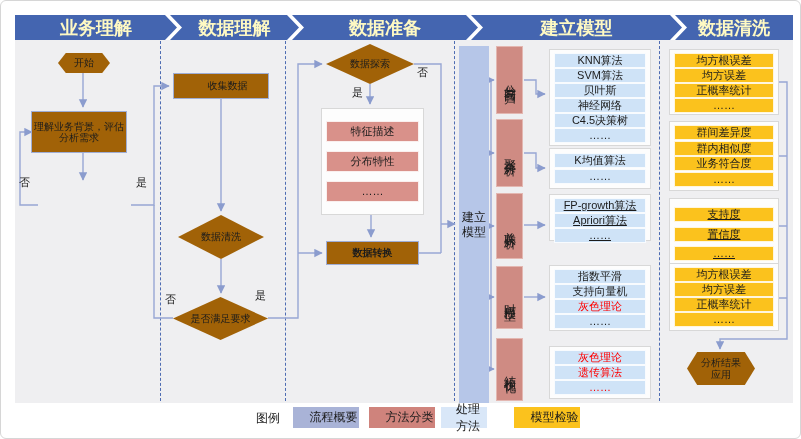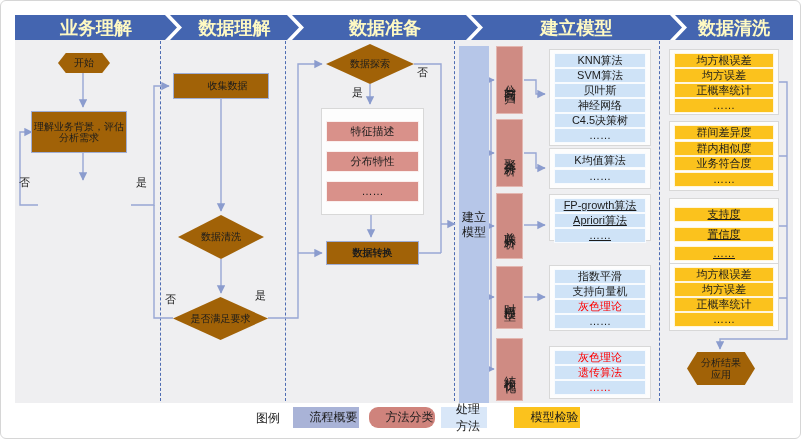--- a/index.html
+++ b/index.html
@@ -288,21 +288,21 @@
       </div>
   </div>
   <div class="abs shape hex" style="left:686px;top:351px;width:68px;height:33px;padding:0 10px;">
       <span>分析结果应用</span>
     </div>
 
   <span class="abs" style="left:255px;top:409px;font-size:12px;color:#222;">图例</span>
   <div class="abs lgbox" style="left:292px;top:406px;width:66px;background:#a9b3d7;">
       <span>流程概要</span>
     </div>
-  <div class="abs lgbox" style="left:368px;top:406px;width:66px;background:#cf837c;border-radius:9px;">
+  <div class="abs lgbox" style="left:368px;top:406px;width:66px;background:#cf837c;">
       <span>方法分类</span>
     </div>
   <div class="abs lgbox" style="left:440px;top:406px;width:46px;background:#d9e7f8;">
       <span>处理方法</span>
     </div>
   <div class="abs lgbox" style="left:513px;top:406px;width:66px;background:#fbc21d;">
       <span>模型检验</span>
     </div>
 
 </div>

